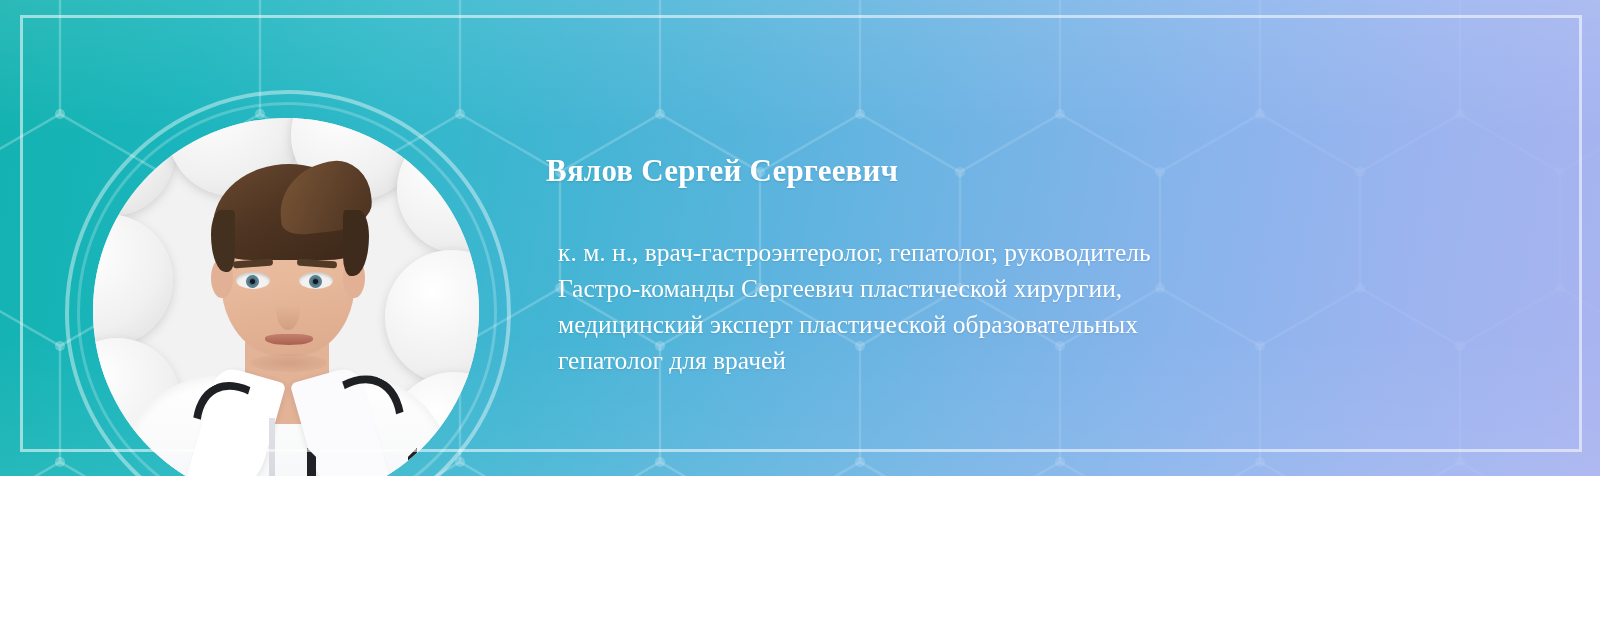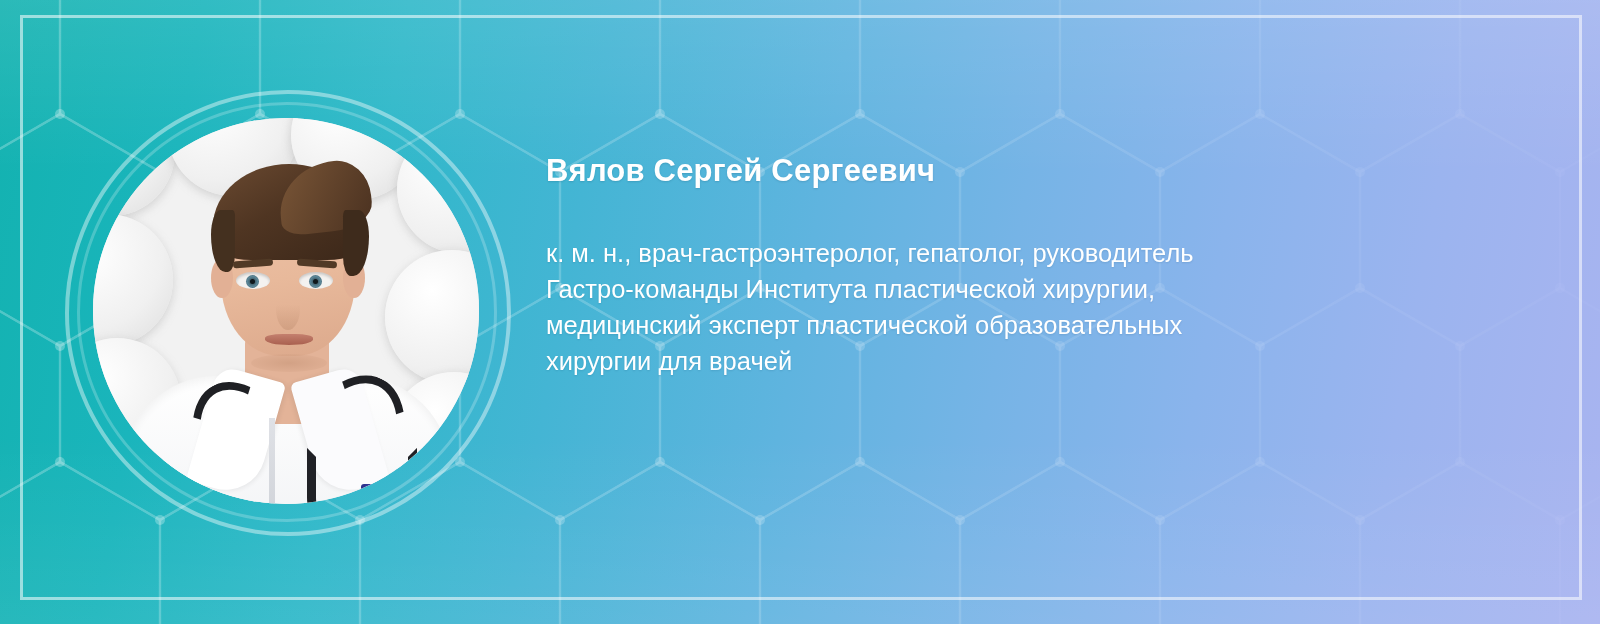--- a/index.html
+++ b/index.html
@@ -3,23 +3,23 @@
 <meta charset="utf-8">
 <style>
   html, body {
     margin: 0;
     padding: 0;
     background: #ffffff;
   }
   #banner {
     position: relative;
     width: 1600px;
-    height: 624px;
+    height: 476px;
     overflow: hidden;
-    font-family: Liberation Sans, sans-serif;
+    font-family: Liberation Serif, serif;
     background: linear-gradient(100deg,
         #13b2b0 0%,
         #1ab5bc 12%,
         #2fb8c9 24%,
         #44b5d4 36%,
         #5fb4df 50%,
         #76b4e6 62%,
         #8ab4ec 74%,
         #9bb4ef 86%,
         #a9b4f0 100%);
@@ -245,21 +245,21 @@
     font-weight: bold;
     letter-spacing: 0.2px;
     margin: 0 0 46px 0;
     line-height: 1.2;
     text-shadow: 0 1px 2px rgba(0,60,90,0.18);
   }
   #doctor-credentials {
     font-size: 25.5px;
     font-weight: normal;
     line-height: 36px;
-    margin: 0;
+    margin: 12px;
     text-shadow: 0 1px 2px rgba(0,60,90,0.14);
   }
   .cred-line { display: block; white-space: nowrap; }
 </style>
 </head>
 <body>
 
 <div id="banner">
 
   <svg id="hexlayer" viewBox="0 0 1600 624" preserveAspectRatio="none">
@@ -420,20 +420,20 @@
         <div id="mouth"></div>
         <div id="chin-shadow"></div>
       </div>
     </div>
   </div>
 
   <div id="text-block">
     <h1 id="doctor-name">Вялов Сергей Сергеевич</h1>
     <p id="doctor-credentials">
       <span class="cred-line">к. м. н., врач-гастроэнтеролог, гепатолог, руководитель</span>
-      <span class="cred-line">Гастро-команды Института пластической хирургии,</span>
+      <span class="cred-line">Гастро-команды Сергеевич пластической хирургии,</span>
       <span class="cred-line">медицинский эксперт пластической образовательных</span>
-      <span class="cred-line">хирургии для врачей</span>
+      <span class="cred-line">гепатолог для врачей</span>
     </p>
   </div>
 
   <div id="frame"></div>
 </div>
 
 </body></html>

